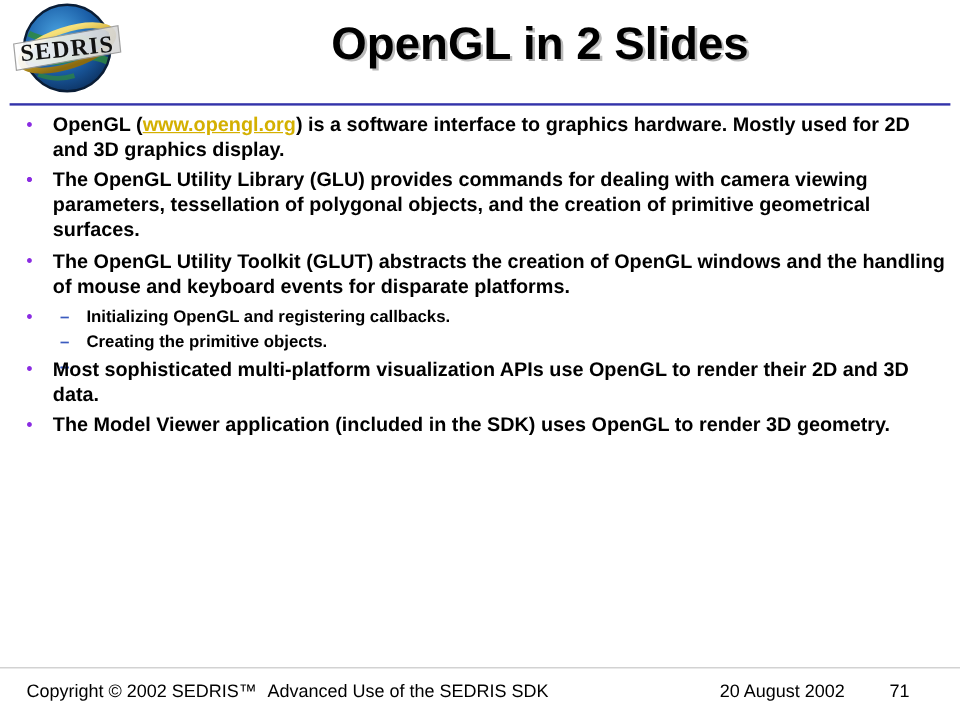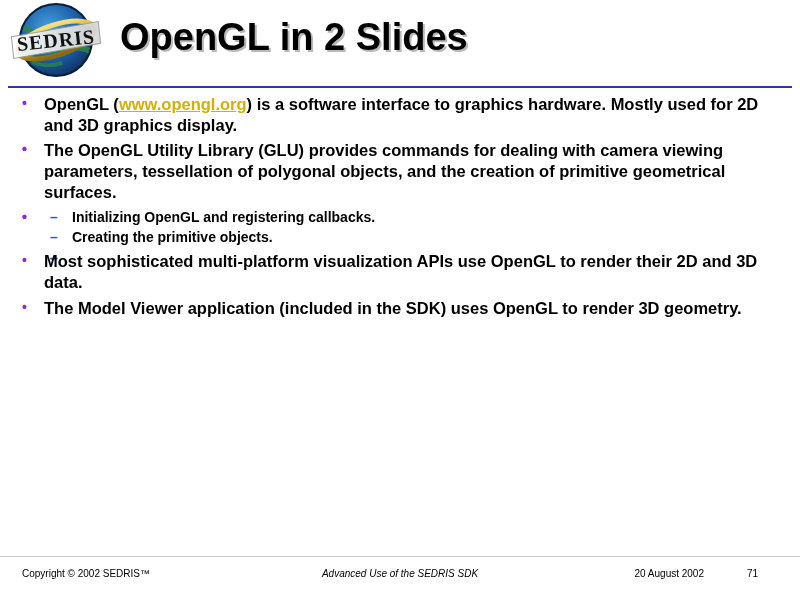--- a/index.html
+++ b/index.html
@@ -36,21 +36,21 @@
     width: 104px;
     height: 78px;
   }
   .logo svg { display: block; }
 
   .slide-title {
     position: absolute;
     left: 120px;
     top: 16px;
     width: 660px;
-    text-align: left;
+    text-align: center;
     font-size: 38px;
     font-weight: bold;
     color: #000000;
     letter-spacing: 0px;
     text-shadow: 2px 2px 0 #b9b9b9;
     font-family: "Liberation Sans", sans-serif;
   }
 
   .title-rule {
     position: absolute;
@@ -128,35 +128,34 @@
     width: 800px;
     height: 1px;
     background: #c8c8c8;
   }
   .footer {
     position: absolute;
     left: 0;
     top: 568px;
     width: 800px;
     height: 20px;
-    font-size: 10px;
+    font-size: 15px;
     color: #000000;
   }
   .footer .f-left {
     position: absolute;
     left: 22px;
     top: 0;
   }
   .footer .f-center {
     position: absolute;
     left: 0;
     top: 0;
-    width: 800px;
+    width: 680px;
     text-align: center;
-    font-style: italic;
   }
   .footer .f-date {
     position: absolute;
     right: 96px;
     top: 0;
   }
   .footer .f-page {
     position: absolute;
     right: 42px;
     top: 0;
@@ -215,20 +214,21 @@
         <span class="bullet-mark">•</span>
       </li>
 
       <li>
         <span class="bullet-mark">•</span>
         <span class="lvl1-text">The OpenGL Utility Library (GLU) provides commands for dealing with camera viewing parameters, tessellation of polygonal objects, and the creation of primitive geometrical surfaces.</span>
       </li>
 
       <li>
         <span class="bullet-mark">•</span>
+        <span class="lvl1-text">The OpenGL Utility Toolkit (GLUT) abstracts the creation of OpenGL windows and the handling of mouse and keyboard events for disparate platforms.</span>
       </li>
 
       <li>
         <span class="bullet-mark">•</span>
         <ul class="sub">
           <li>
             <span class="dash-mark">–</span>
             <span>Initializing OpenGL and registering callbacks.</span>
           </li>
           <li>

